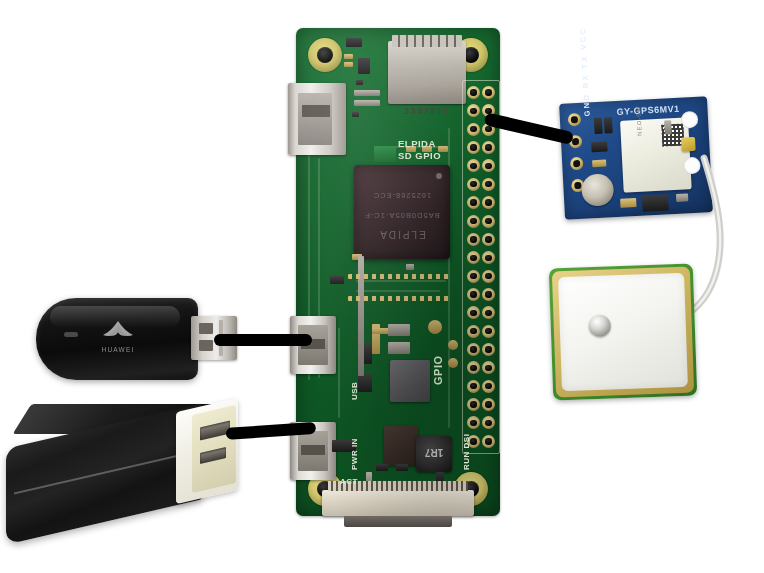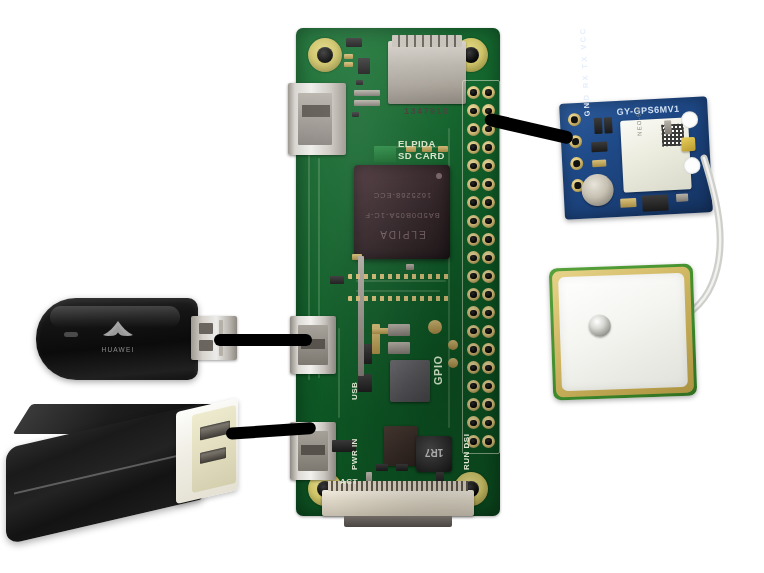--- a/index.html
+++ b/index.html
@@ -440,21 +440,21 @@
         </div>
     </div>
 
     <div class="abs" id="csi"></div>
     <div class="abs" id="csi-tab"></div>
   </div>
 
   <span class="lbl" id="gpio-text">GPIO</span>
   <span class="lbl" id="sd-code">1347910</span>
   <span class="lbl" id="sd-label1">ELPIDA</span>
-  <span class="lbl" id="sd-label2">SD CARD</span>
+  <span class="lbl" id="sd-label2">SD GPIO</span>
   <span class="lbl" id="usb-lbl">USB</span>
   <span class="lbl" id="pwrin-lbl">PWR IN</span>
   <span class="lbl" id="act-lbl">ACT</span>
   <span class="lbl" id="rundsi-lbl">RUN DSI</span>
 
   <div class="abs" id="gps-module">
     <span class="abs" id="gps-title">GY-GPS6MV1</span>
 
     <div class="gps-pin" style="top:10px">
         <b></b>

